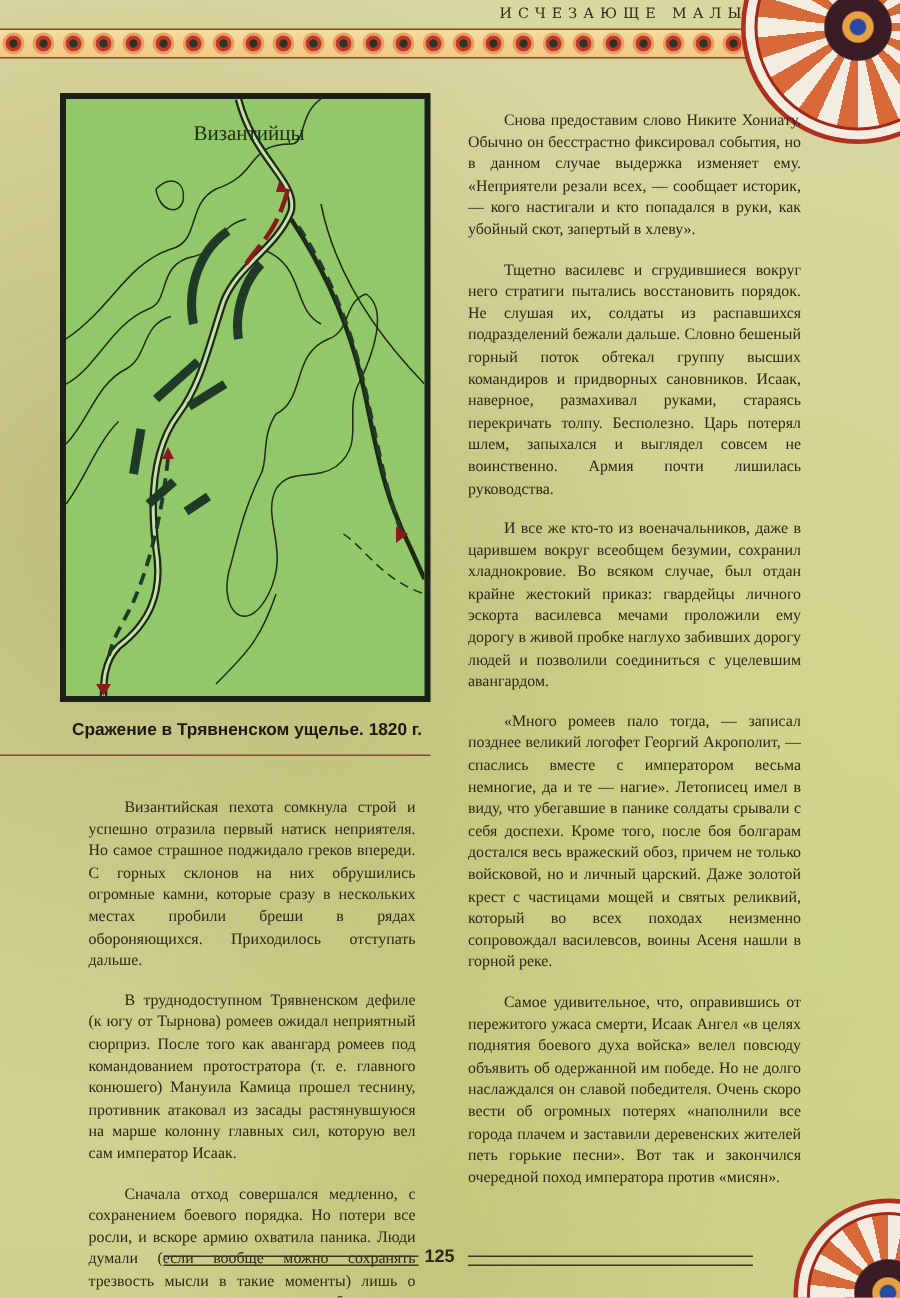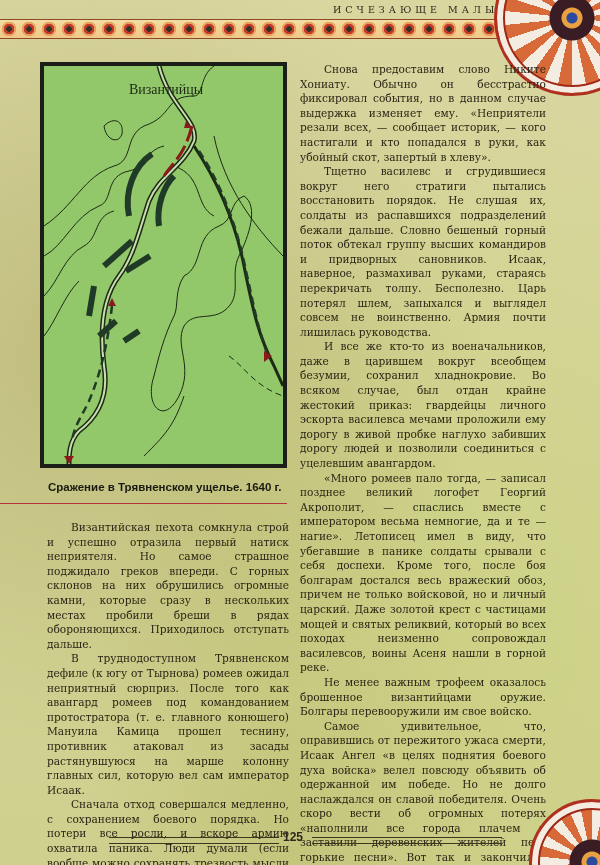--- a/index.html
+++ b/index.html
@@ -53,21 +53,21 @@
     font-family: "Liberation Sans", sans-serif; font-weight: bold; font-size: 11.5px;
     color: #1a1a12; white-space: nowrap;
   }
   .caption-rule {
     position: absolute; left: 0; top: 503px; width: 287px; height: 1px; background: #b4333a;
   }
   .col {
     position: absolute; font-size: 10.6px; line-height: 14.6px;
     text-align: justify; color: #2b2616;
   }
-  .col p { margin: 0; text-indent: 24px; }
+  .col p { margin: 12px; text-indent: 24px; font-family: Liberation Serif, serif; }
   .col-left { left: 47px; top: 520px; width: 242px; }
   .col-right { left: 300px; top: 62px; width: 246px; }
   .footer-line {
     position: absolute; top: 837px; height: 5px; border-top: 1.5px solid #3a3620; border-bottom: 1.5px solid #3a3620;
   }
   .footer-line.l { left: 109px; width: 170px; }
   .footer-line.r { left: 312px; width: 190px; }
   .page-number {
     position: absolute; top: 830px; left: 283px; width: 28px; text-align: left;
     font-family: "Liberation Sans", sans-serif; font-weight: bold; font-size: 12px; color: #2c2a1c;
@@ -116,35 +116,34 @@
     <g fill="#8b1a1a">
       <polygon points="142,55 148,62 140,62"></polygon>
       <polygon points="68,232 72,240 64,240"></polygon>
       <polygon points="20,390 30,390 25,398"></polygon>
       <polygon points="220,285 228,290 220,296"></polygon>
     </g>
   </svg>
   <div class="map-label">Византийцы</div>
 </div>
 
-<div class="caption">Сражение в Трявненском ущелье. 1640 г.</div>
+<div class="caption">Сражение в Трявненском ущелье. 1820 г.</div>
 <div class="caption-rule"></div>
 
 <div class="col col-left">
   <p>Византийская пехота сомкнула строй и успешно отразила первый натиск неприятеля. Но самое страшное поджидало греков впереди. С горных склонов на них обрушились огромные камни, которые сразу в нескольких местах пробили бреши в рядах обороняющихся. Приходилось отступать дальше.</p>
   <p>В труднодоступном Трявненском дефиле (к югу от Тырнова) ромеев ожидал неприятный сюрприз. После того как авангард ромеев под командованием протостратора (т. е. главного конюшего) Мануила Камица прошел теснину, противник атаковал из засады растянувшуюся на марше колонну главных сил, которую вел сам император Исаак.</p>
   <p>Сначала отход совершался медленно, с сохранением боевого порядка. Но потери все росли, и вскоре армию охватила паника. Люди думали (если вообще можно сохранять трезвость мысли в такие моменты) лишь о спасении, и тут началось повальное бегство.</p>
 </div>
 
 <div class="col col-right">
   <p>Снова предоставим слово Никите Хониату. Обычно он бесстрастно фиксировал события, но в данном случае выдержка изменяет ему. «Неприятели резали всех, — сообщает историк, — кого настигали и кто попадался в руки, как убойный скот, запертый в хлеву».</p>
   <p>Тщетно василевс и сгрудившиеся вокруг него стратиги пытались восстановить порядок. Не слушая их, солдаты из распавшихся подразделений бежали дальше. Словно бешеный горный поток обтекал группу высших командиров и придворных сановников. Исаак, наверное, размахивал руками, стараясь перекричать толпу. Бесполезно. Царь потерял шлем, запыхался и выглядел совсем не воинственно. Армия почти лишилась руководства.</p>
   <p>И все же кто-то из военачальников, даже в царившем вокруг всеобщем безумии, сохранил хладнокровие. Во всяком случае, был отдан крайне жестокий приказ: гвардейцы личного эскорта василевса мечами проложили ему дорогу в живой пробке наглухо забивших дорогу людей и позволили соединиться с уцелевшим авангардом.</p>
   <p>«Много ромеев пало тогда, — записал позднее великий логофет Георгий Акрополит, — спаслись вместе с императором весьма немногие, да и те — нагие». Летописец имел в виду, что убегавшие в панике солдаты срывали с себя доспехи. Кроме того, после боя болгарам достался весь вражеский обоз, причем не только войсковой, но и личный царский. Даже золотой крест с частицами мощей и святых реликвий, который во всех походах неизменно сопровождал василевсов, воины Асеня нашли в горной реке.</p>
-  <p>Не менее важным трофеем оказалось брошенное византийцами оружие. Болгары перевооружили им свое войско.</p>
   <p>Самое удивительное, что, оправившись от пережитого ужаса смерти, Исаак Ангел «в целях поднятия боевого духа войска» велел повсюду объявить об одержанной им победе. Но не долго наслаждался он славой победителя. Очень скоро вести об огромных потерях «наполнили все города плачем и заставили деревенских жителей петь горькие песни». Вот так и закончился очередной поход императора против «мисян».</p>
 </div>
 
 <div>
   <div class="footer-line l"></div>
   <div class="page-number">125</div>
   <div class="footer-line r"></div>
   <div class="corner-medallion medallion-bottom"></div>
 </div>
 

